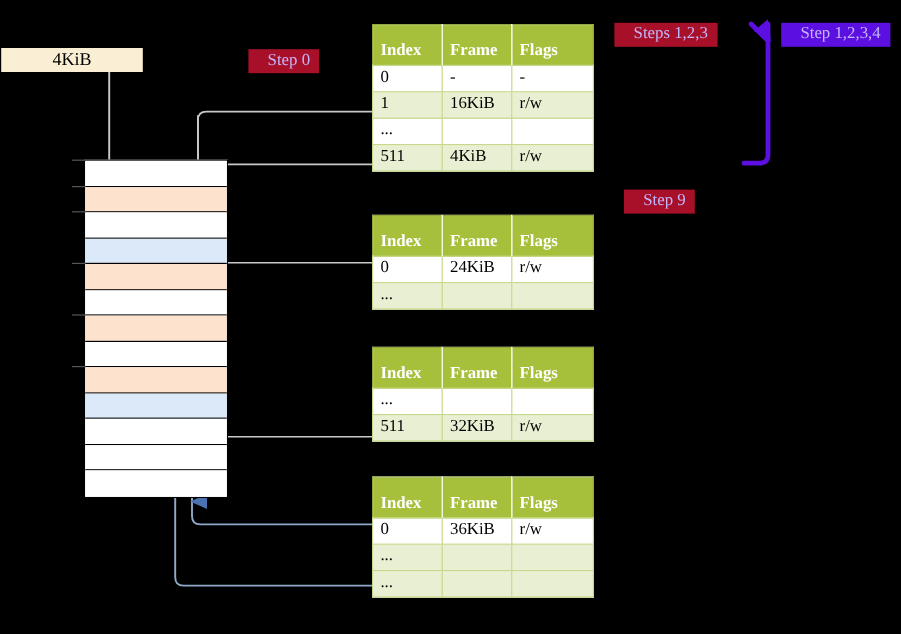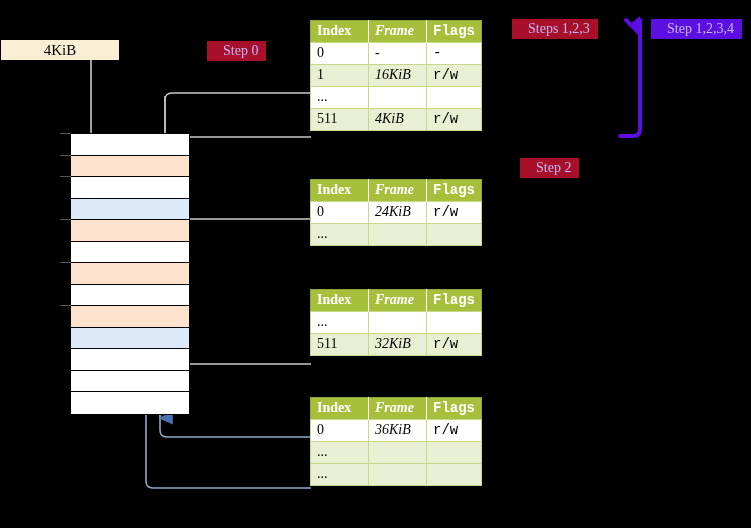--- a/index.html
+++ b/index.html
@@ -65,40 +65,40 @@
     border-collapse:collapse;
     background:#fff;
     font-size:14px;
     border:1px solid #8fa63c;
   }
   .ptable th{
     background:#a6c03b;
     color:#ffffff;
     font-weight:bold;
     text-align:left;
-    padding:2px 6px 3px 6px;
+    padding:14px 6px 3px 6px;
     font-size:14px;
     border-right:1px solid #ffffff;
     height:20px;
     box-sizing:border-box;
   }
   .ptable th:last-child{border-right:none;}
   .ptable td{
     padding:2px 6px 3px 6px;
     border:1px solid #c6d98a;
     height:22px;
     box-sizing:border-box;
     color:#000;
     font-size:14px;
   }
   .ptable tr.alt td{background:#e9efd2;}
   .ptable td.hl{background:#fbf7a8;}
   .c-index{width:58px;}
-  .c-frame{width:58px;font-style:italic;}
-  .c-flags{width:54px;font-family:Liberation Mono, monospace;}
+  .c-frame{width:58px;}
+  .c-flags{width:68px;}
 
   #table-0{left:310px;top:20px;}
   #table-1{left:310px;top:179px;}
   #table-2{left:310px;top:289px;}
   #table-3{left:310px;top:397px;}
 
   svg.overlay{position:absolute;left:0;top:0;width:751px;height:528px;pointer-events:none;}
 </style>
 </head>
 <body>
@@ -155,21 +155,21 @@
       <path d="M640,34 L640,20" stroke="#5b0fe0" stroke-width="4" fill="none" stroke-linecap="round"></path>
       <polygon points="640,16 628,26 640,30" fill="#5b0fe0"></polygon>
     </g>
   </svg>
 
   <div id="label-4kib">4KiB</div>
 
   <div class="badge red" id="badge-step0">Step 0</div>
   <div class="badge red" id="badge-steps123">Steps 1,2,3</div>
   <div class="badge purple" id="badge-steps1234">Step 1,2,3,4</div>
-  <div class="badge red" id="badge-step4">Step 2</div>
+  <div class="badge red" id="badge-step4">Step 9</div>
 
   <div id="memory-grid">
       <div class="mrow white">
         <span class="tick"></span>
       </div>
       <div class="mrow orange">
         <span class="tick"></span>
       </div>
       <div class="mrow white">
         <span class="tick"></span>

